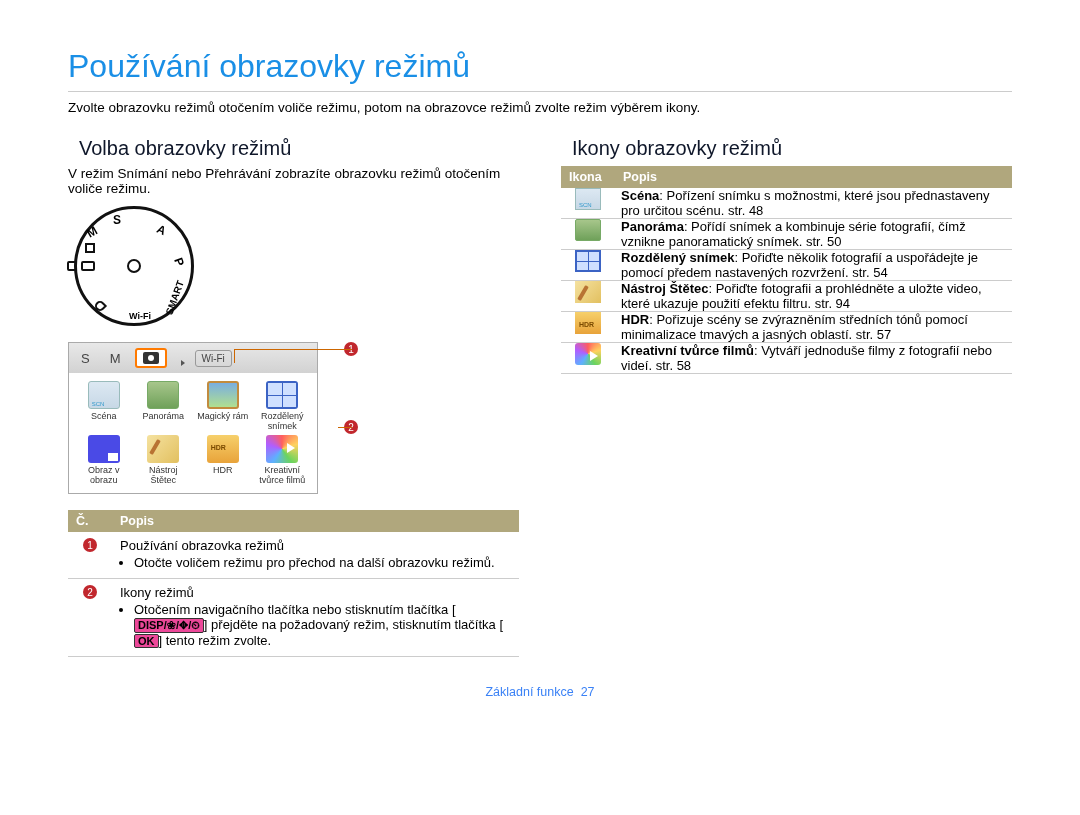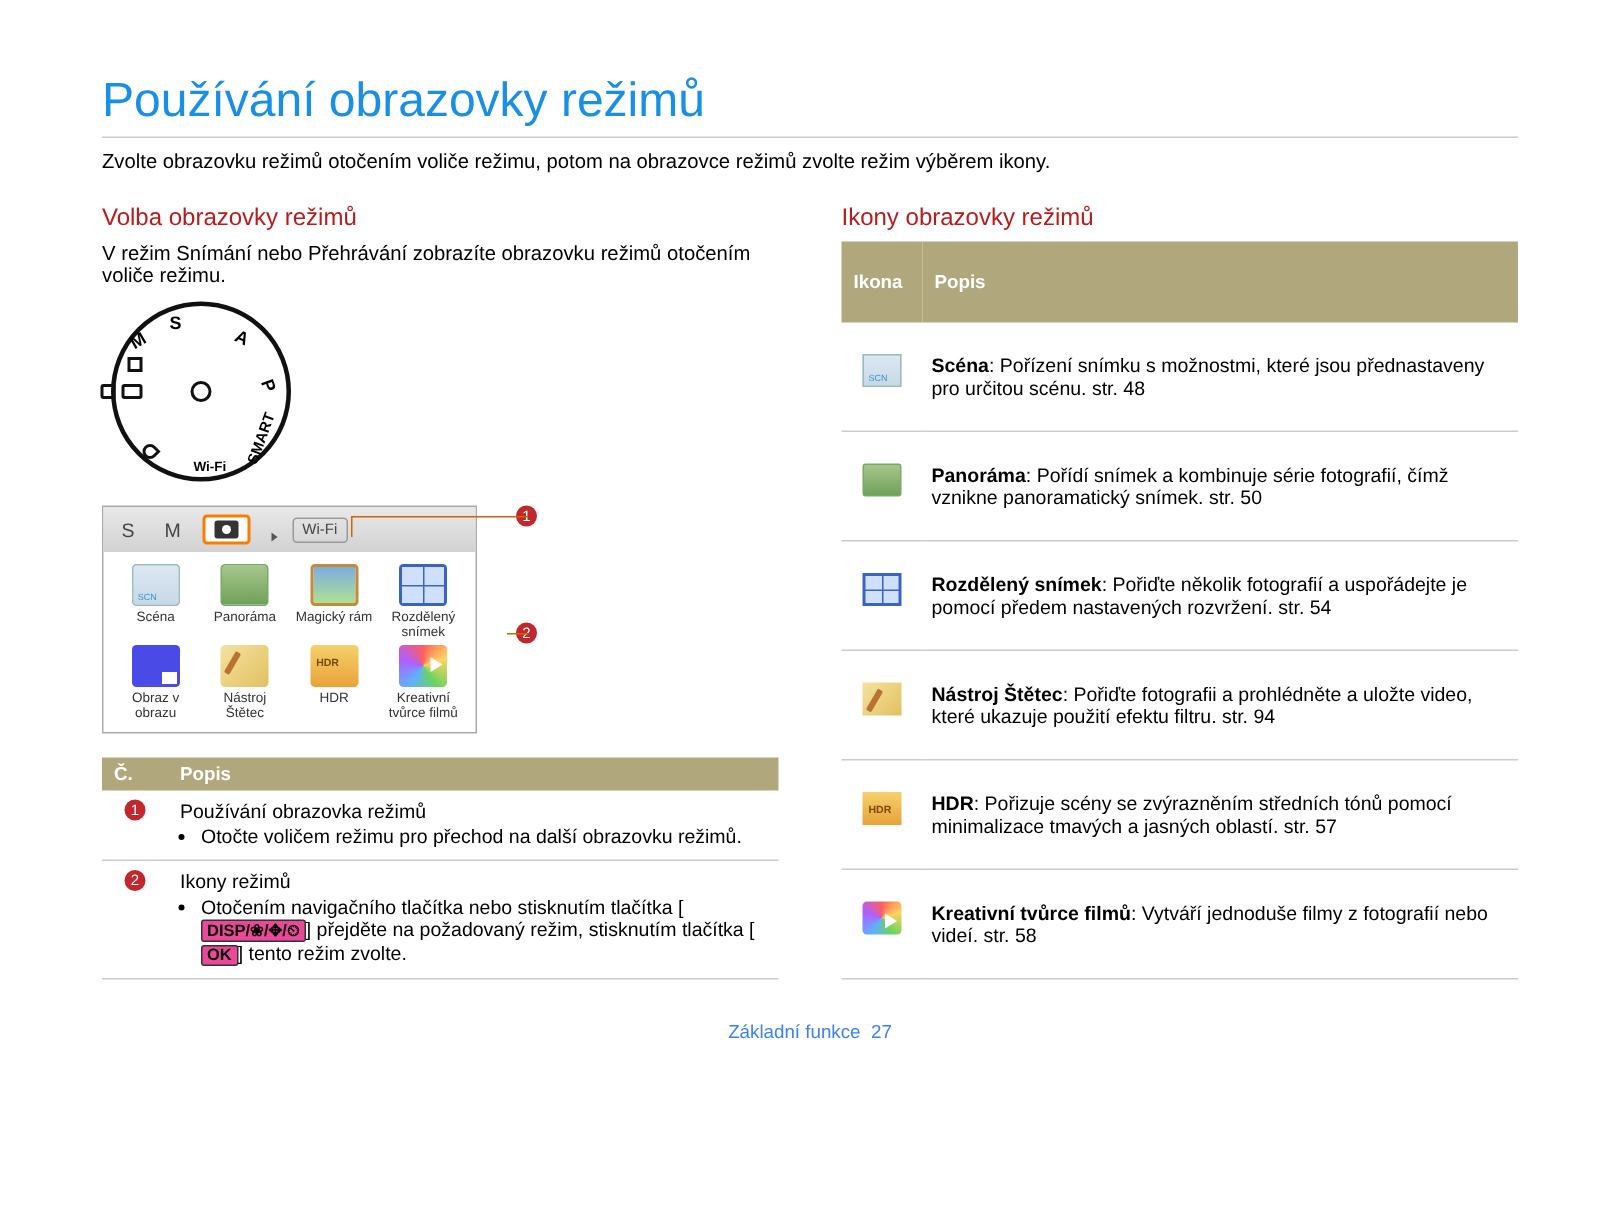--- a/index.html
+++ b/index.html
@@ -2,21 +2,21 @@
 <html><head>
 <meta charset="utf-8">
 <style>
   * { box-sizing: border-box; margin: 0; padding: 0; }
   html, body { width: 1080px; height: 815px; font-family: Arial, Helvetica, sans-serif; background: #fff; color: #000; }
   .page { padding: 48px 68px 24px 68px; }
   .title { color: #1a8fe6; font-size: 32px; font-weight: 400; border-bottom: 1px solid #ccc; padding-bottom: 6px; margin-bottom: 8px; }
   .intro { font-size: 13.5px; margin-bottom: 22px; }
   .cols { display: flex; gap: 42px; }
   .col { flex: 1; }
-  .subtitle { color: #b91c1c; font-size: 16px; font-weight: 400; margin-bottom: 6px; }
+  .subtitle { color: #0f172a; font-size: 20px; font-weight: 400; margin-bottom: 6px; margin-left: 11px; }
   .subtext { font-size: 13.5px; margin-bottom: 10px; }
 
   .dial {
     width: 120px; height: 120px; border: 3px solid #111; border-radius: 50%;
     position: relative; margin: 8px 0 16px 6px; background: #fff;
   }
   .dial .center { position:absolute; left:50%; top:50%; width:14px; height:14px; border:2px solid #111; border-radius:50%; transform:translate(-50%,-50%);}
   .dial .lbl { position:absolute; font-size:12px; font-weight:bold; }
   .dial .s { left:36px; top:4px; }
   .dial .a { left:80px; top:14px; transform: rotate(25deg); }
@@ -72,23 +72,23 @@
   table.popis th:first-child { width:44px; }
   table.popis td { padding:6px 8px; vertical-align:top; border-bottom:1px solid #ccc; }
   table.popis td:first-child { text-align:center; }
   ul.b { margin:2px 0 0 14px; padding:0; }
   ul.b li { margin-bottom:2px; }
   .keycap { display:inline-block; border:1px solid #333; padding:0 3px; font-size:11px; border-radius:2px; font-weight:bold; background:#ec4899; }
   .iconset { font-weight:bold; }
 
   .magic { font-weight:bold; font-size:13.5px; margin:4px 0 4px; }
   table.ikony { width:100%; border-collapse: collapse; font-size:13px; }
-  table.ikony th { background:#b0a77d; color:#fff; text-align:left; font-weight:bold; padding:20px 8px; font-size:12.5px; }
+  table.ikony th { background:#b0a77d; color:#fff; text-align:left; font-weight:bold; padding:4px 8px; font-size:12.5px; }
   table.ikony th:first-child { width:54px; }
-  table.ikony td { padding:21px 6px; vertical-align:top; border-bottom:1px solid #ccc; }
+  table.ikony td { padding:0 6px; vertical-align:top; border-bottom:1px solid #ccc; }
   table.ikony td:first-child { text-align:center; }
   table.ikony .ic { width:26px; height:22px; margin:0 auto; }
 
   .footer { text-align:center; font-size:12.5px; margin-top:28px; color:#3b82f6; }
 </style>
 </head>
 <body>
 
 <div class="page">
   <h1 class="title">Používání obrazovky režimů</h1>

